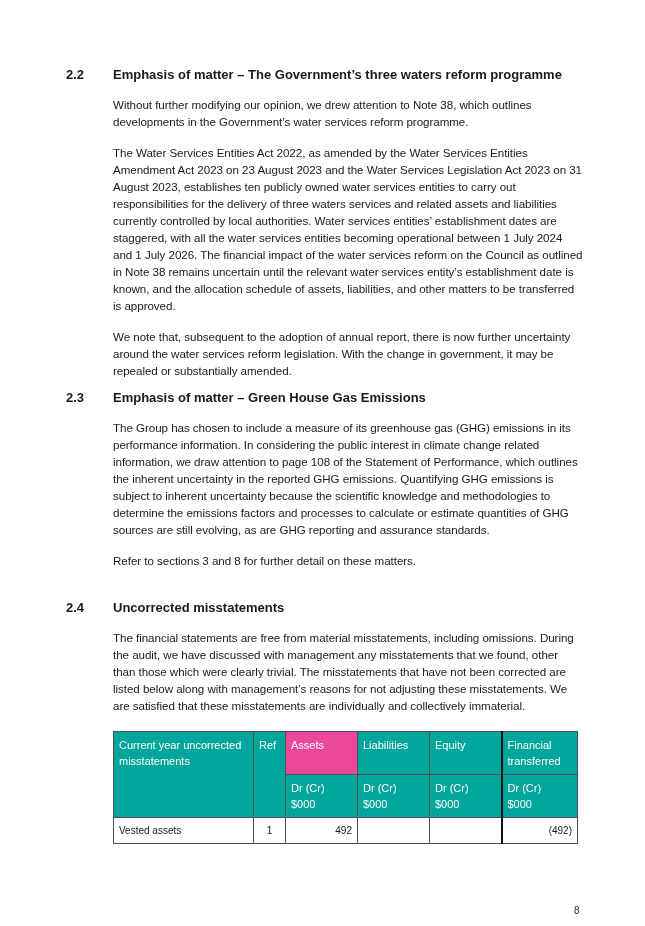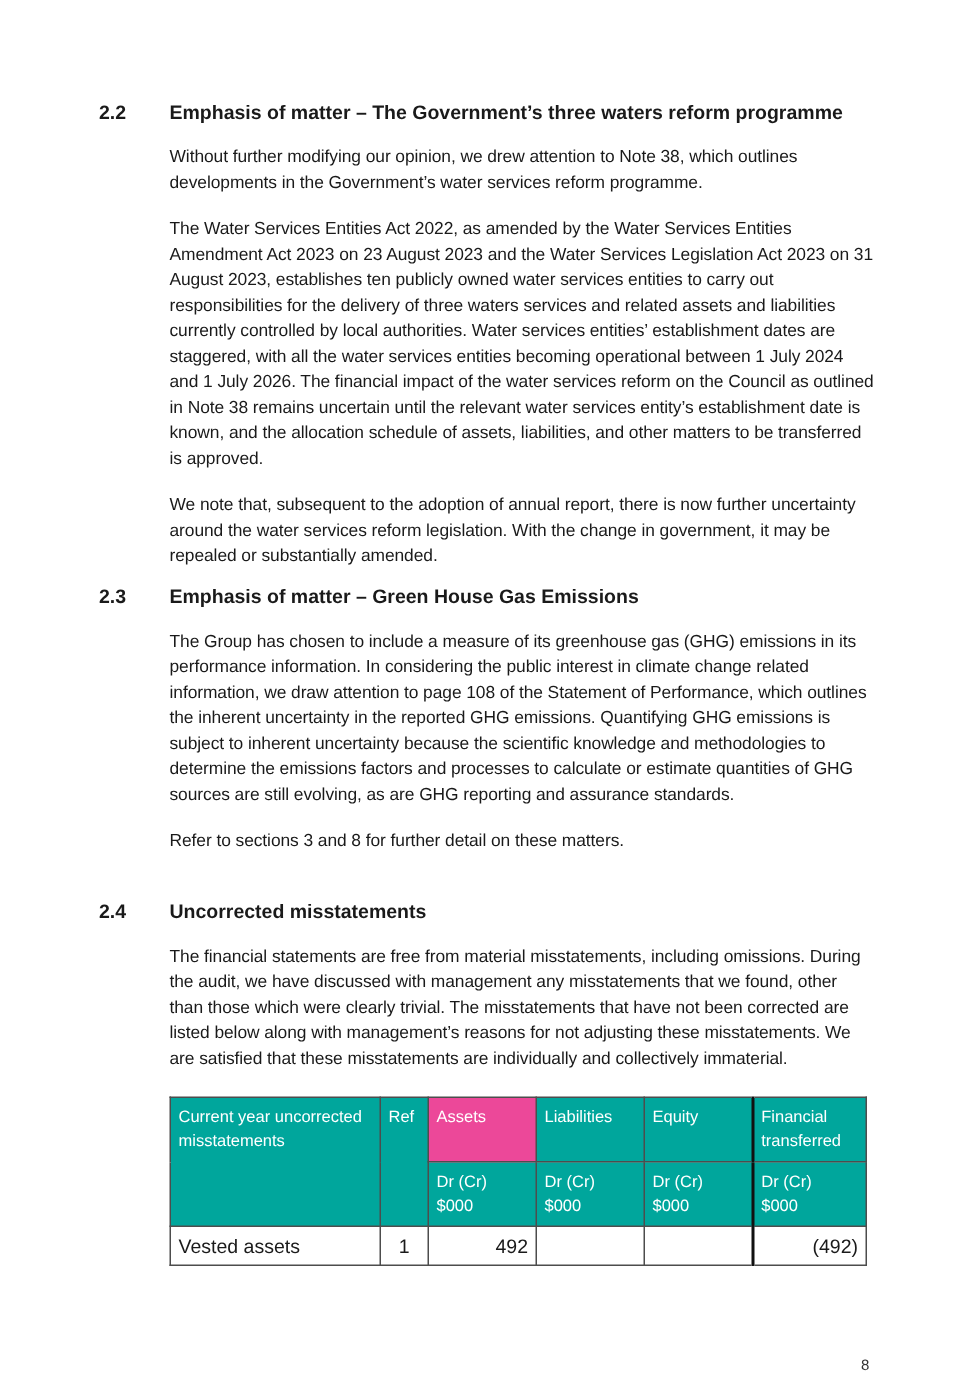--- a/index.html
+++ b/index.html
@@ -19,21 +19,21 @@
     table.mis {
       position: absolute; left: 113px; top: 731px; width: 464px;
       border-collapse: collapse; font-size: 11px; table-layout: fixed;
     }
     table.mis th {
       background: #00a69c; color: #ffffff; font-weight: normal; text-align: left;
       vertical-align: top; padding: 5px 5px; line-height: 16px;
       border: 1px solid #4d4d4d;
     }
     table.mis td {
-      border: 1px solid #4d4d4d; padding: 4px 5px; height: 17px; font-size: 13px;
+      border: 1px solid #4d4d4d; padding: 4px 5px; height: 17px; font-size: 10px;
     }
     table.mis td.num { text-align: right; }
     table.mis td.ctr { text-align: center; }
     .thick-left { border-left: 2px solid #111 !important; }
     .page-num { position: absolute; left: 574px; top: 905px; font-size: 10px; color: #333; }
   </style>
 </head>
 <body>
 
 <div class="page">

